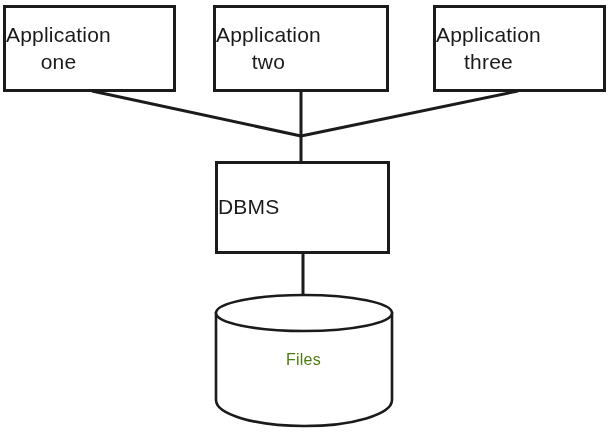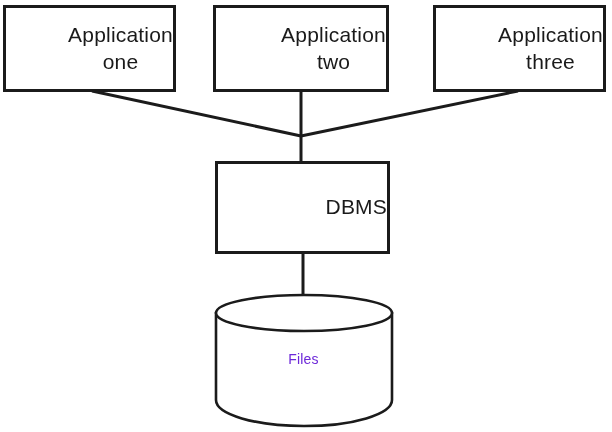--- a/index.html
+++ b/index.html
@@ -23,21 +23,21 @@
     width: 612px;
     height: 432px;
   }
   .node-box {
     position: absolute;
     box-sizing: border-box;
     border: 3px solid #1b1b1b;
     background: #ffffff;
     display: flex;
     align-items: center;
-    justify-content: flex-end;
+    justify-content: flex-start;
     text-align: center;
   }
   .node-label {
     font-size: 21px;
     line-height: 1.25;
     color: #1a1a1a;
     letter-spacing: 0.2px;
     white-space: pre-line;
     font-weight: 400;
   }
@@ -45,21 +45,21 @@
   #app-two-box  { left: 213px; top: 5px;  width: 176px; height: 87px; }
   #app-three-box{ left: 433px; top: 5px;  width: 173px; height: 87px; }
   #dbms-box     { left: 215px; top: 161px; width: 175px; height: 93px; }
   #files-label-wrap {
     position: absolute;
     left: 215px;
     top: 350px;
     width: 177px;
     text-align: center;
   }
-  #files-label { font-size: 14px; color: #6d28d9; }
+  #files-label { font-size: 16px; color: #4d7c0f; }
 </style>
 </head>
 <body>
 
 <div id="diagram-canvas">
 
   <svg id="diagram-svg" viewBox="0 0 612 432" xmlns="http://www.w3.org/2000/svg">
     <g stroke="#1b1b1b" stroke-width="3" fill="none" stroke-linecap="butt">
       <line x1="92" y1="91" x2="301" y2="136"></line>
       <line x1="518" y1="91" x2="301" y2="136"></line>

